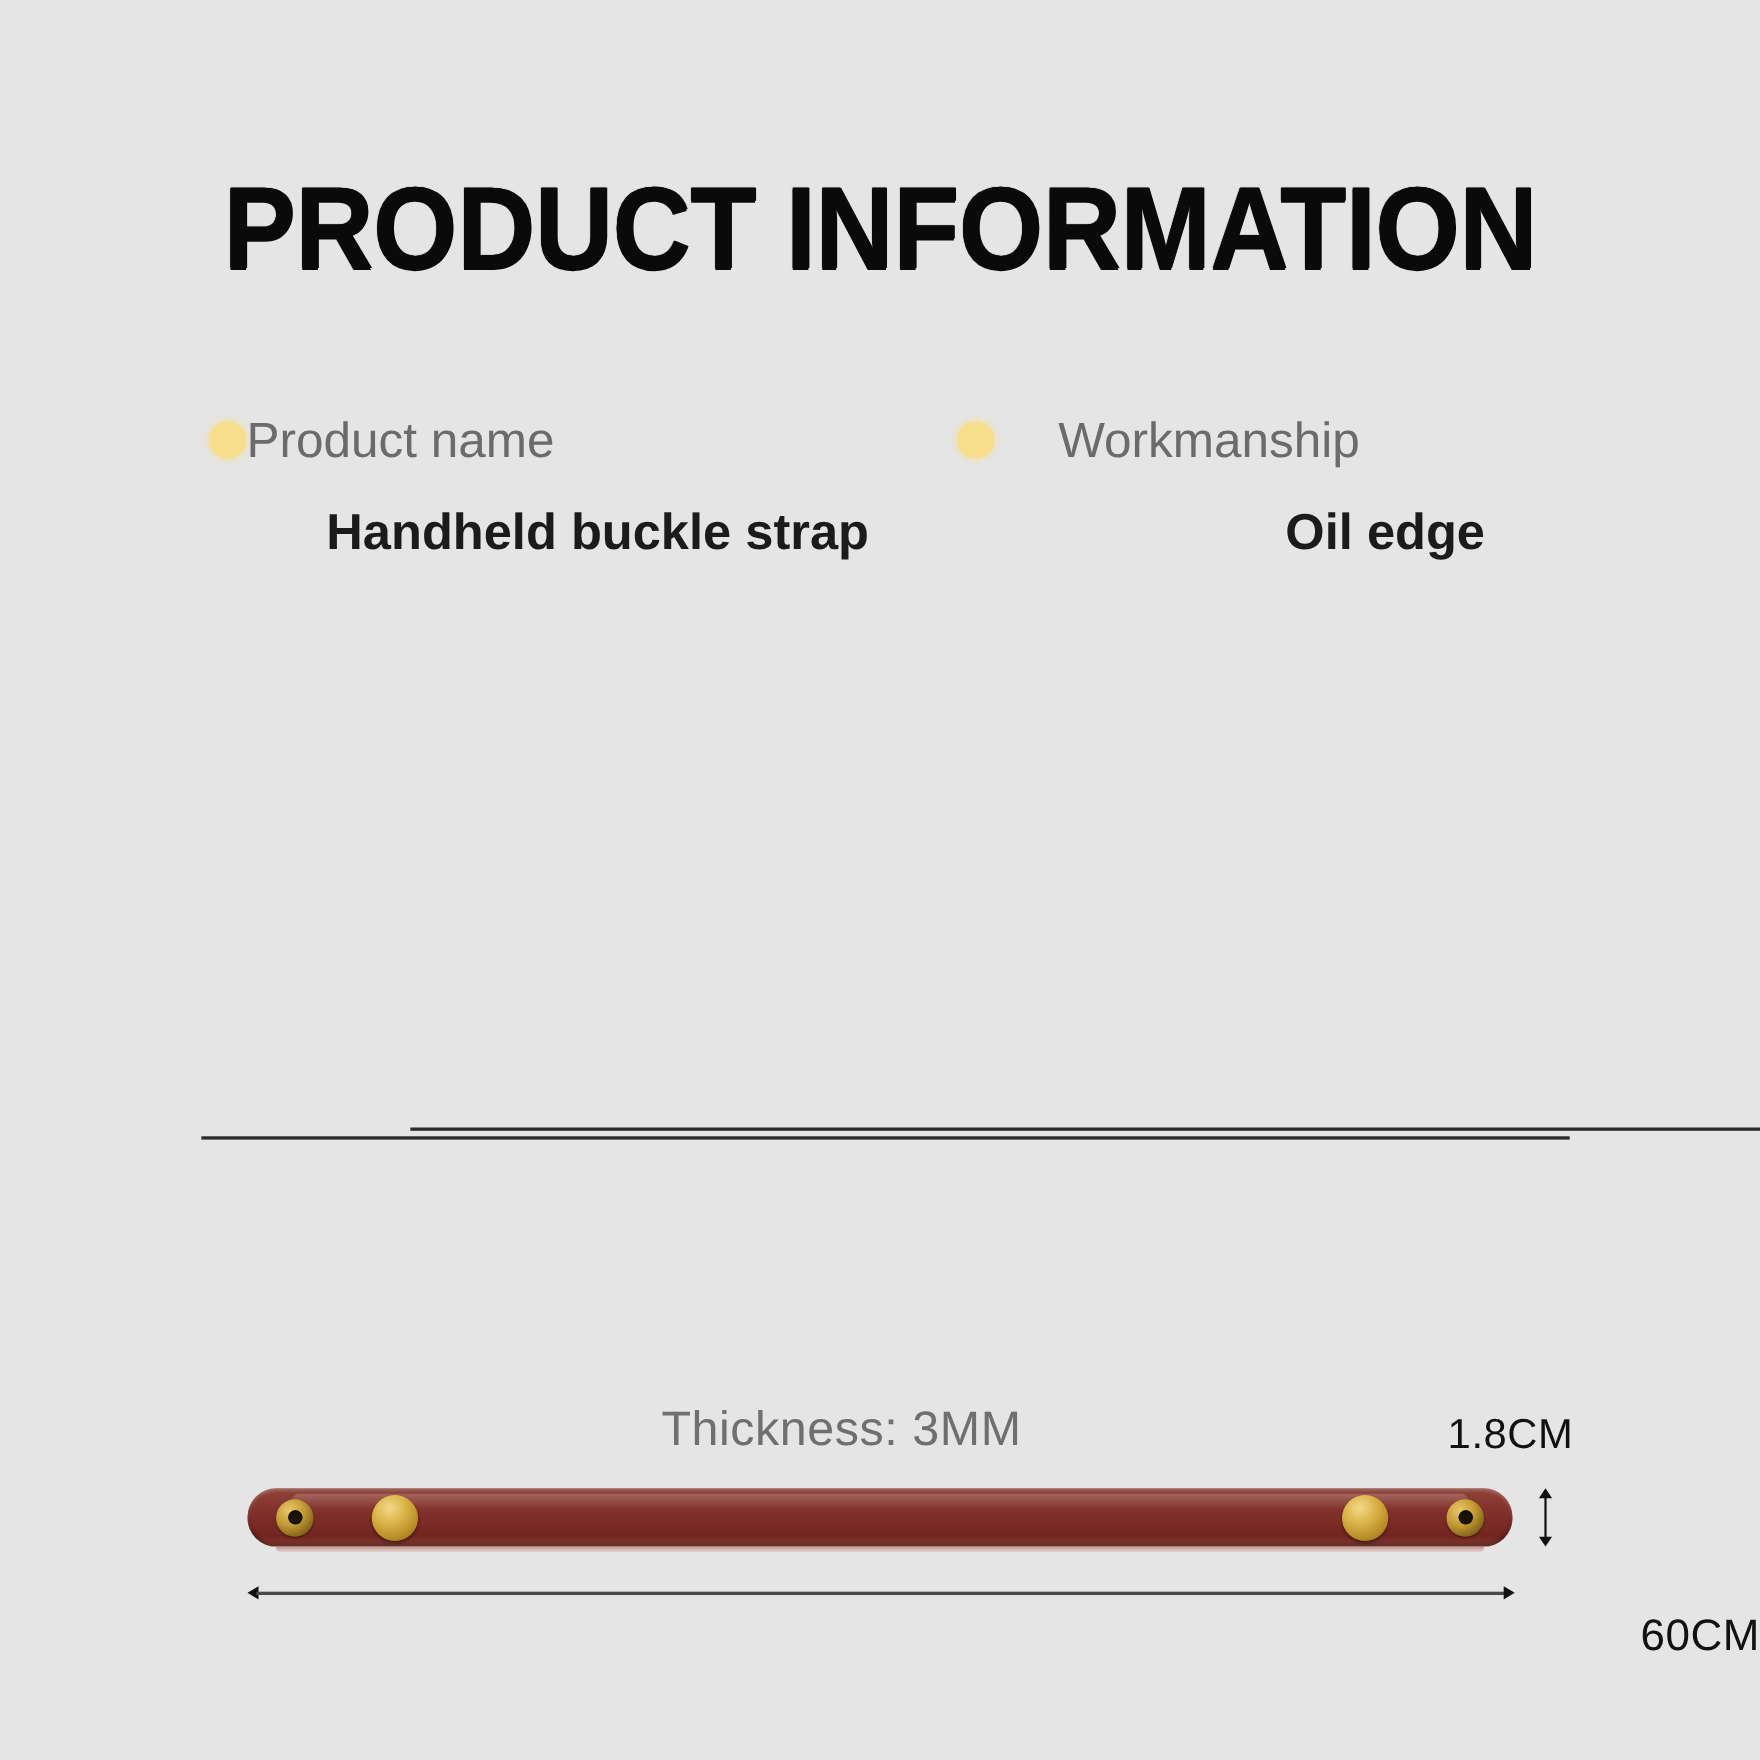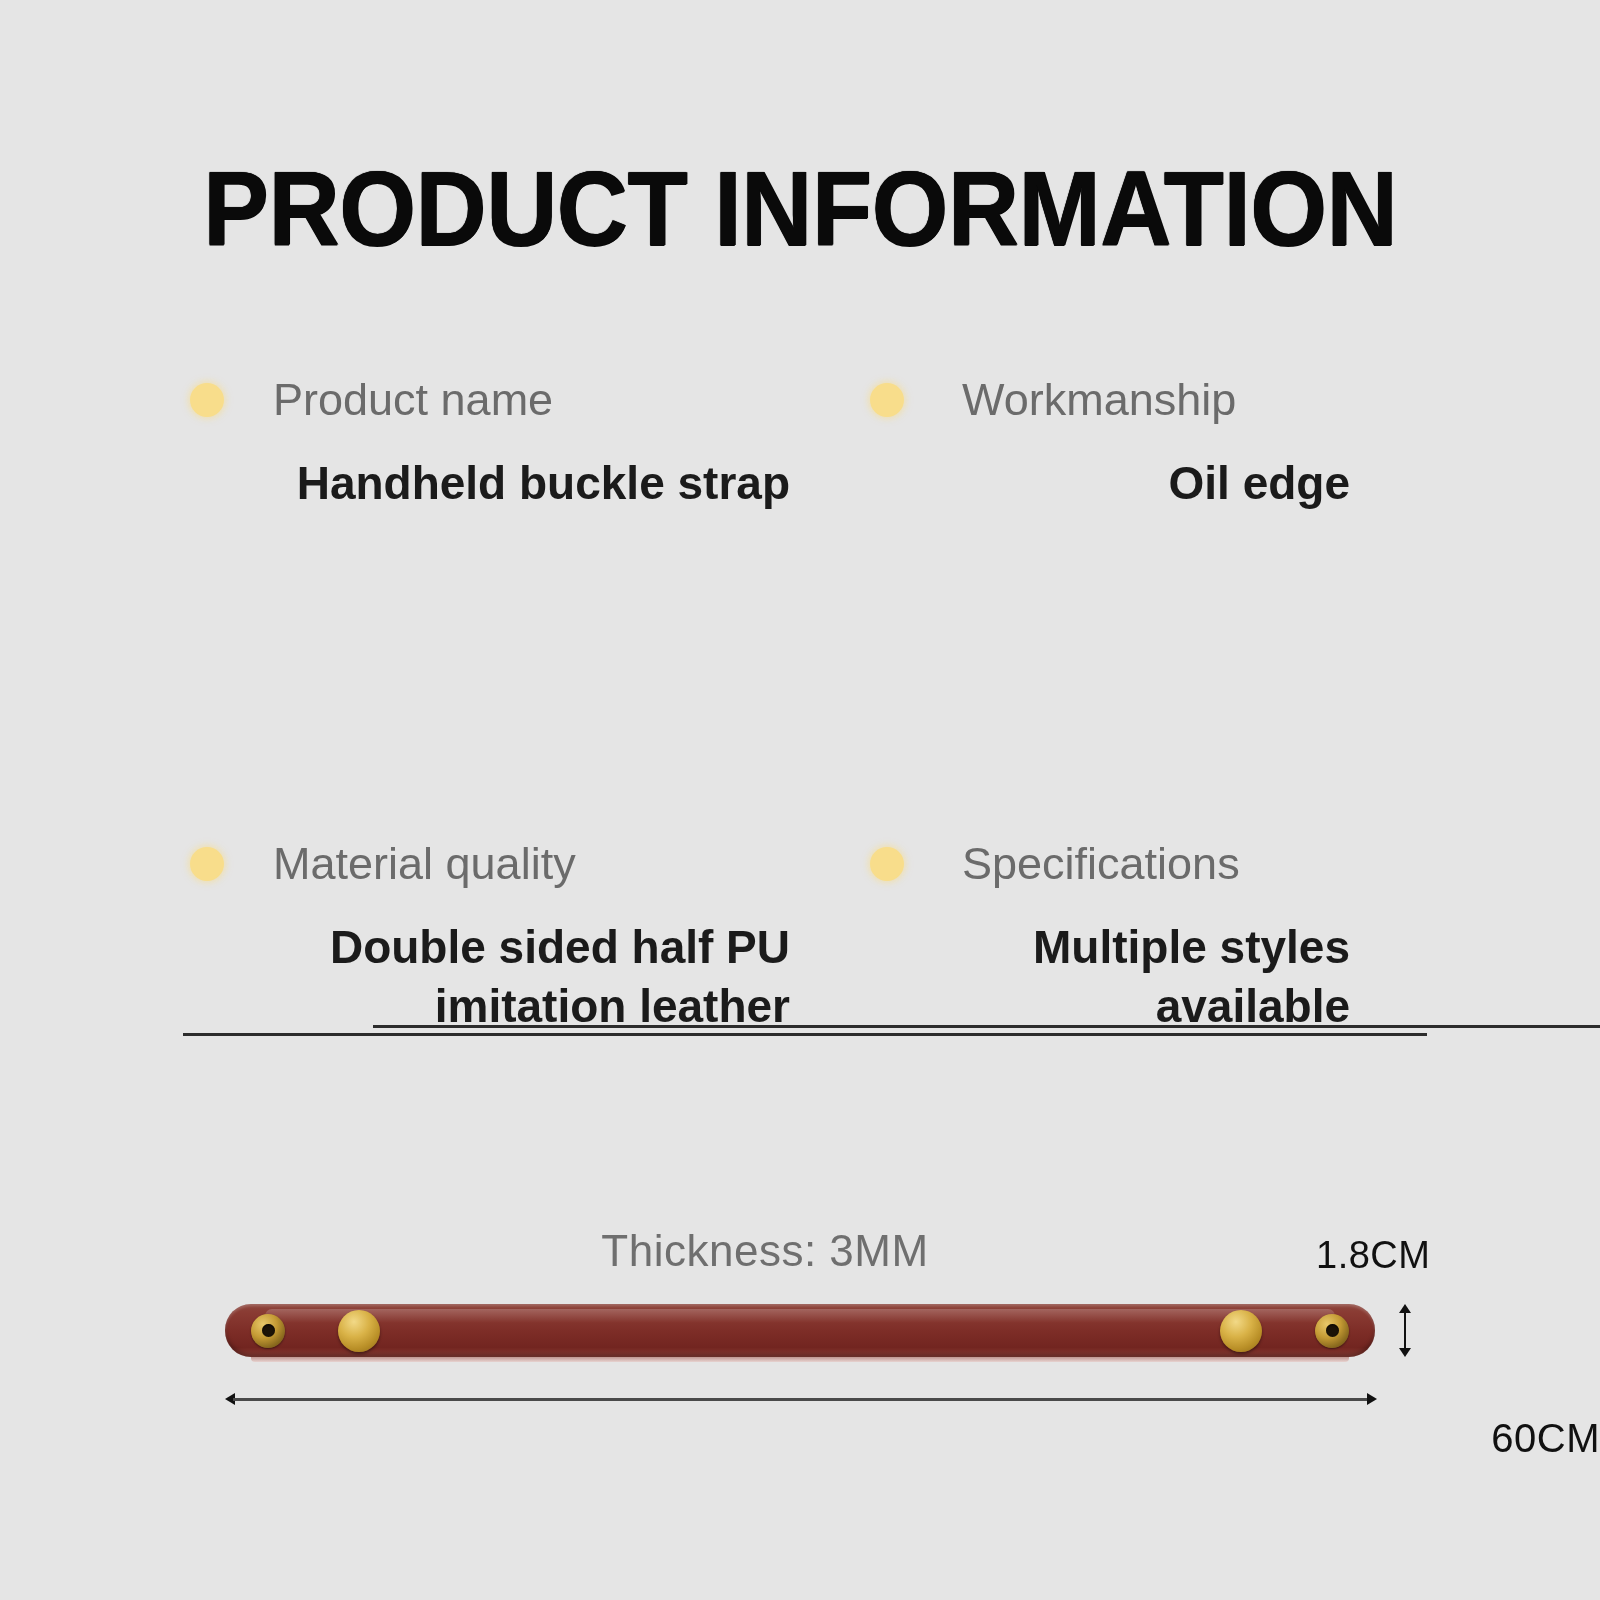--- a/index.html
+++ b/index.html
@@ -69,21 +69,20 @@
   }
   .bullet {
     width: 34px;
     height: 34px;
     border-radius: 50%;
     background: #f8dd8b;
     flex: 0 0 auto;
     box-shadow: 0 0 6px 2px rgba(248, 221, 139, 0.55);
   }
   .spec-label {
-    margin-left: 49px;
     font-size: 45px;
     color: #6b6b6b;
     font-weight: 400;
     line-height: 1.1;
     white-space: nowrap;
   }
   .spec-cell.right .spec-label {
     margin-left: 58px;
   }
   .spec-value {
@@ -109,21 +108,21 @@
     width: 1244px;
     height: 3px;
     background: #2c2c2c;
   }
   .divider.d1 { top: 653px; }
   .divider.d2 { top: 1033px; }
 
   
   .diagram {
     position: absolute;
-    top: 1204px;
+    top: 1253px;
     left: 0;
     width: 1600px;
     height: 260px;
   }
 
   .thickness {
     position: absolute;
     top: 22px;
     left: 0;
     width: 1600px;
@@ -319,36 +318,20 @@
         <div class="spec-head">
           <span class="bullet"></span>
           <span class="spec-label">Workmanship</span>
         </div>
         <div class="spec-value">Oil edge</div>
       </div>
     </div>
 
     <div class="divider d1"></div>
 
-    <div class="spec-row row-2" style="margin-top:322px;">
-      <div class="spec-cell left">
-        <div class="spec-head">
-          <span class="bullet"></span>
-          <span class="spec-label">Material quality</span>
-        </div>
-        <div class="spec-value">Double sided half PU imitation leather</div>
-      </div>
-      <div class="spec-cell right">
-        <div class="spec-head">
-          <span class="bullet"></span>
-          <span class="spec-label">Specifications</span>
-        </div>
-        <div class="spec-value">Multiple styles available</div>
-      </div>
-    </div>
 
   </div>
 
   <div class="divider d2"></div>
 
   <div class="diagram">
 
     <div class="thickness">
       <span class="thickness-shift">Thickness: 3MM</span>
     </div>

